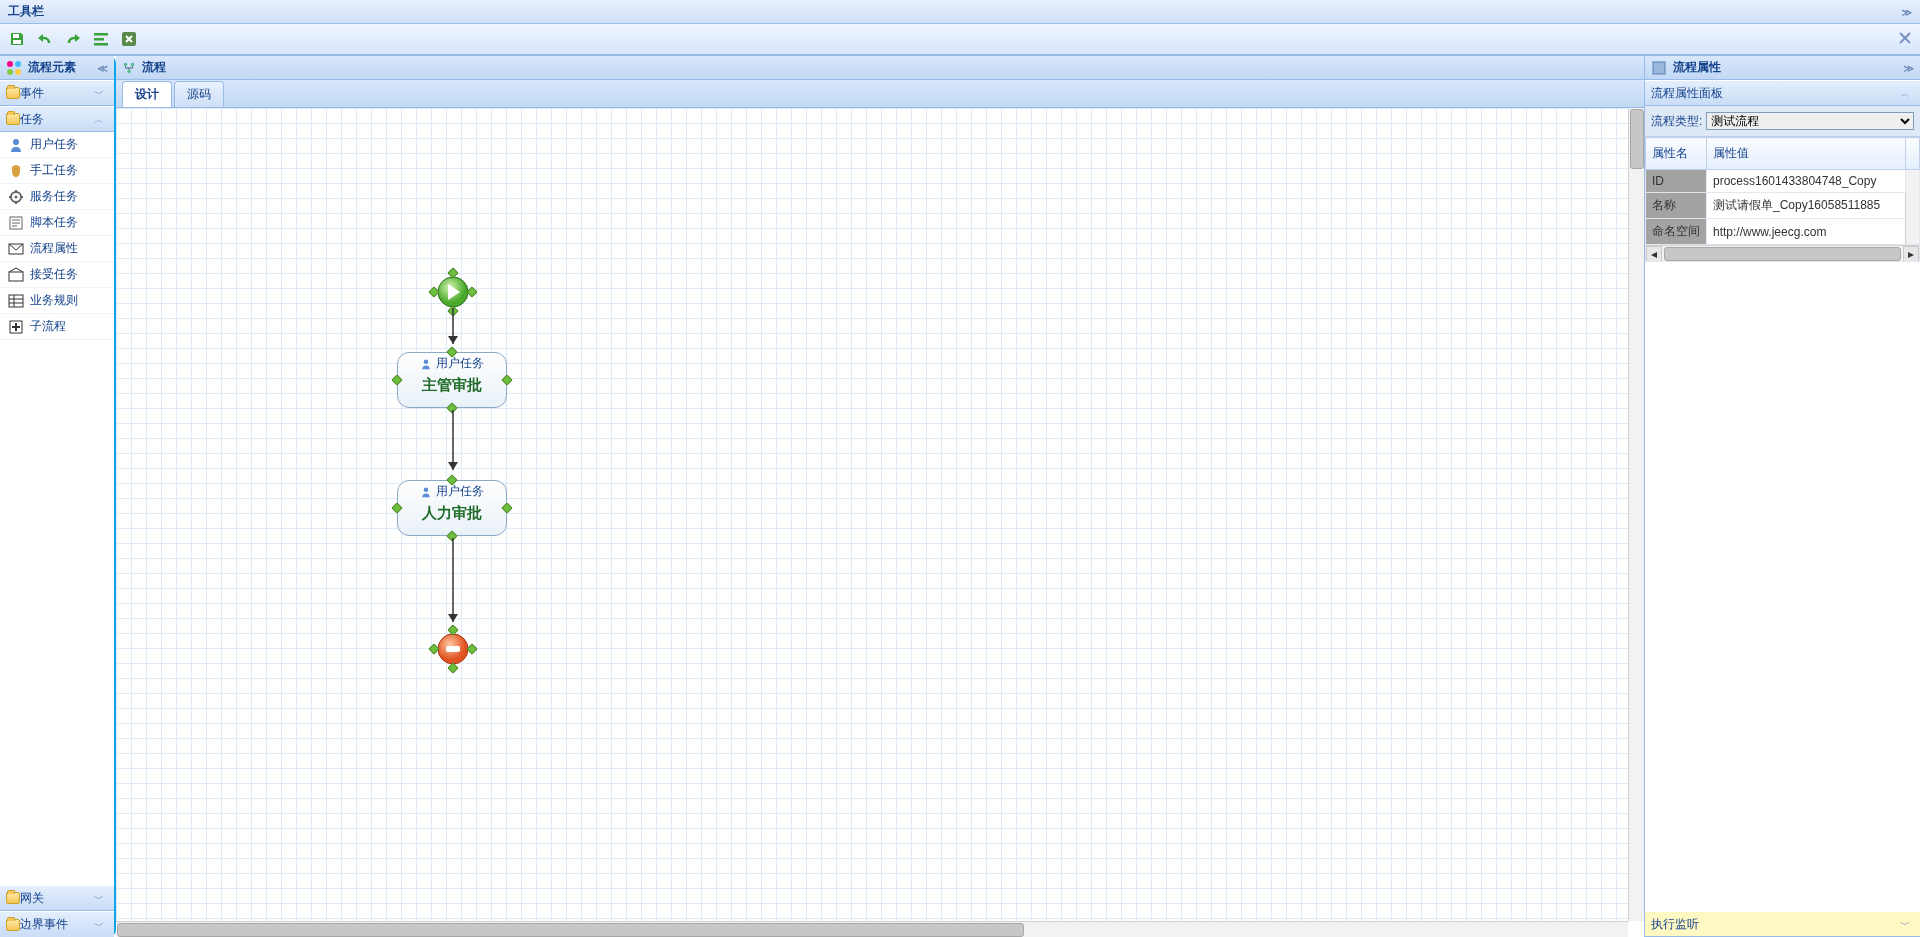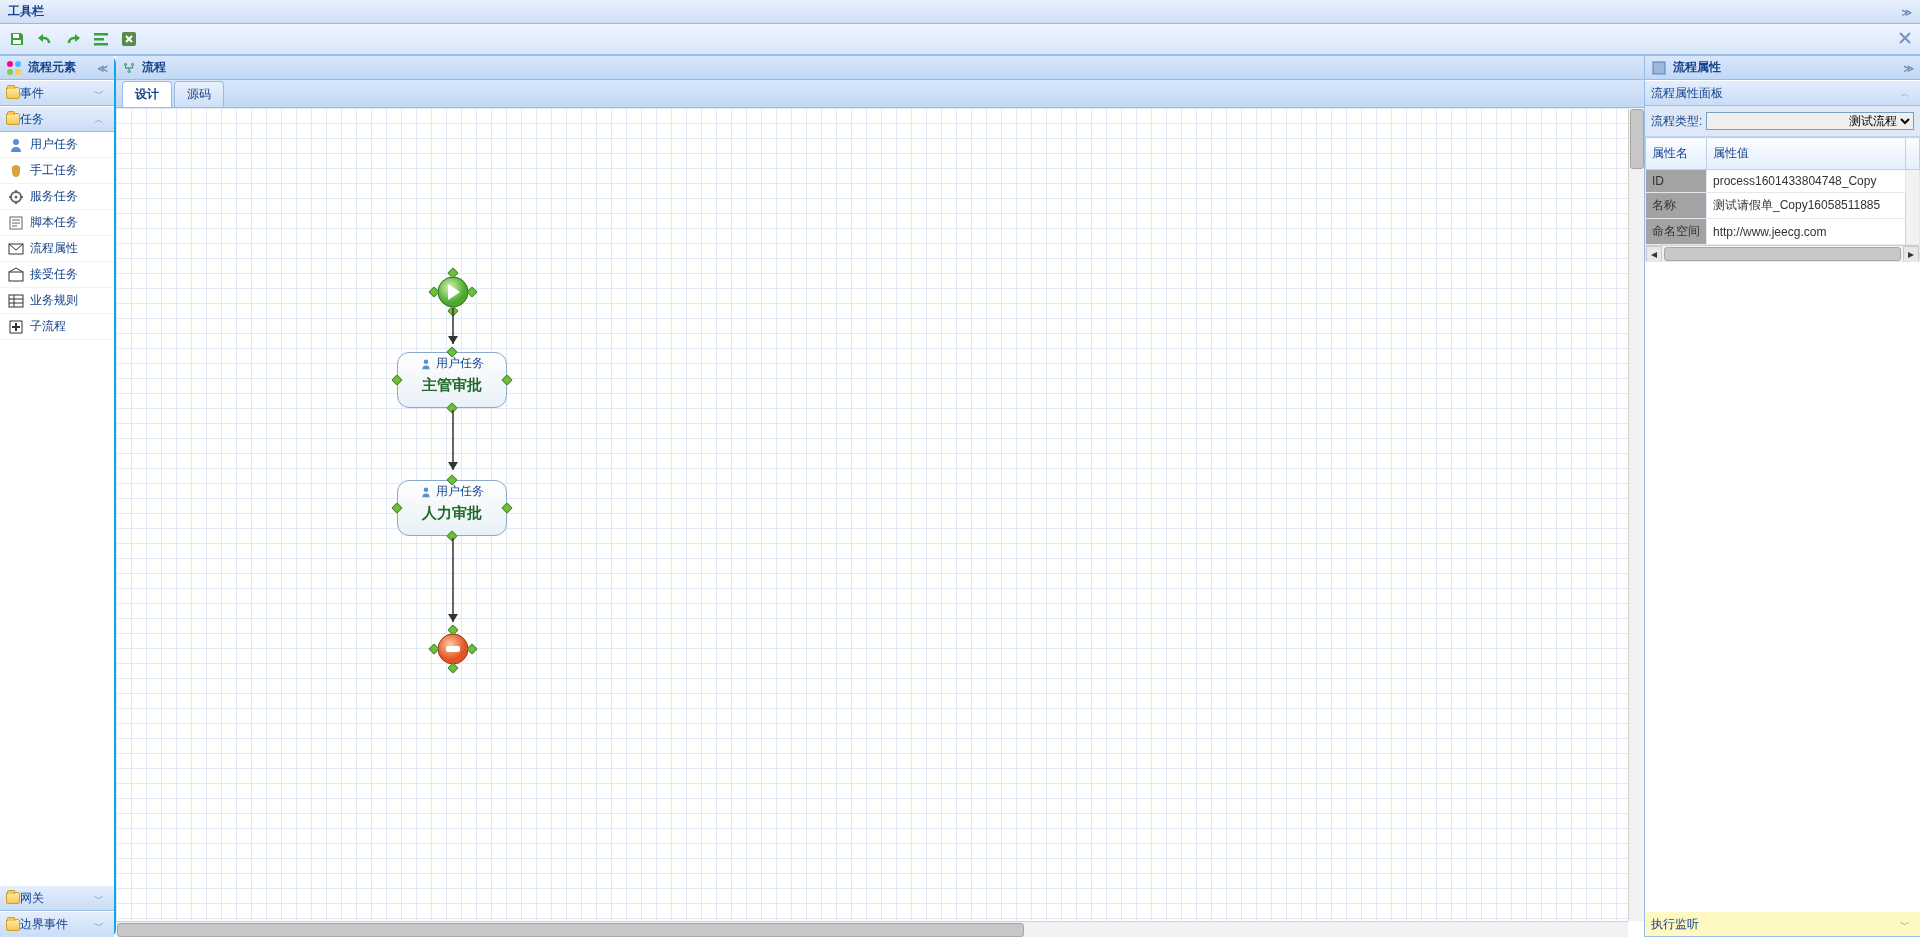--- a/index.html
+++ b/index.html
@@ -109,21 +109,21 @@
 }
 .task-node .title{display:flex;align-items:center;gap:4px;color:#15428b;font-size:12px;}
 .task-node .label{color:#1f6b2a;font-weight:bold;font-size:15px;margin-top:4px;}
 .port{position:absolute;width:8px;height:8px;background:#6fbf3e;border:1px solid #4b8a28;border-radius:1px;transform:rotate(45deg);}
 .port.n{top:-5px;left:calc(50% - 4px);} .port.s{bottom:-5px;left:calc(50% - 4px);}
 .port.e{right:-5px;top:calc(50% - 4px);} .port.w{left:-5px;top:calc(50% - 4px);}
 
 
 .right-panel{width:276px;border-left:1px solid #99bbe8;background:#dfe8f6;}
 .prop-row{display:flex;align-items:center;gap:4px;padding:6px;background:#dfe8f6;border-bottom:1px solid #c0d2ec;color:#15428b;}
-.prop-row select{flex:1;font-size:12px;border:1px solid #7b9ebd;text-align:right;}
+.prop-row select{flex:1;font-size:12px;border:1px solid #7b9ebd;}
 .prop-table{width:100%;border-collapse:collapse;background:#fff;font-size:12px;}
 .prop-table th{background:linear-gradient(#fbfdff,#e4eefd);border:1px solid #c0d0e8;padding:7px 6px;text-align:left;color:#15428b;font-weight:normal;}
 .prop-table td{border:1px solid #e2e8f2;padding:4px 6px;color:#333;white-space:nowrap;overflow:hidden;}
 .prop-table td.key{width:60px;background:#a3a3a3;}
 .prop-scroll-row td{padding:0;}
 .mini-hscroll{height:16px;background:#f2f2f2;border-top:1px solid #d0d0d0;position:relative;}
 .mini-hscroll .tl,.mini-hscroll .tr{position:absolute;top:0;width:16px;height:16px;display:flex;align-items:center;justify-content:center;background:#e8e8e8;border:1px solid #c9c9c9;}
 .mini-hscroll .tl{left:0;} .mini-hscroll .tr{right:0;}
 .mini-hscroll .thumb{position:absolute;left:18px;right:18px;top:1px;height:14px;background:#c7c7c7;border:1px solid #a7a7a7;border-radius:3px;}
 

